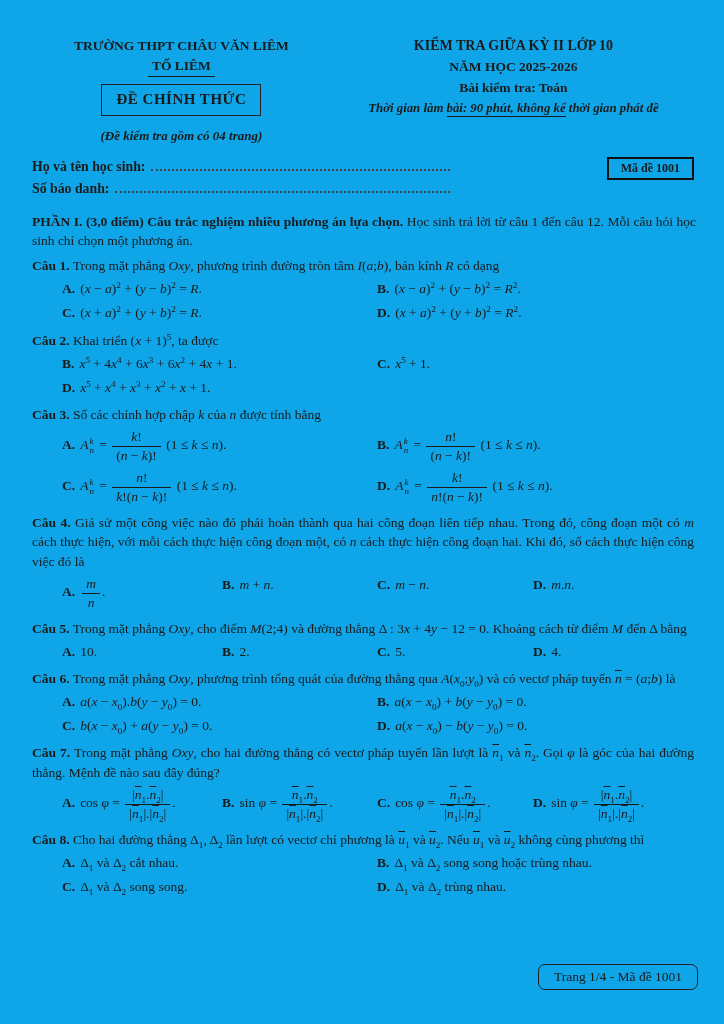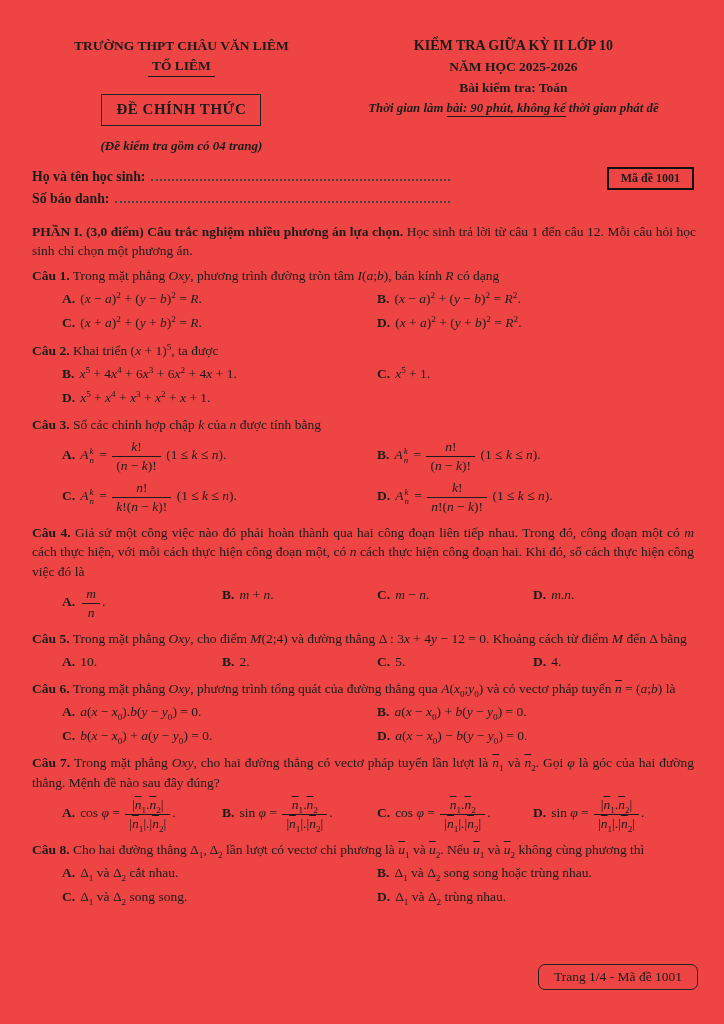--- a/index.html
+++ b/index.html
@@ -1,33 +1,33 @@
 <!DOCTYPE html>
 <html lang="vi"><head>
 <meta charset="utf-8">
 <style>
   html,body{margin:0;padding:0;background:#e8e8e6;}
   .page{
     position:relative;width:724px;height:1024px;margin:0 auto;
-    background:#ef4444;color:#1b1b1b;box-sizing:border-box;
+    background:#0ea5e9;color:#1b1b1b;box-sizing:border-box;
     padding:36px 28px 0 32px;overflow:hidden;
     font-family:"Liberation Serif","DejaVu Serif",serif;
     font-size:13.5px;line-height:1.45;
   }
   b,.b{font-weight:bold;}
   i{font-style:italic;}
   sup{font-size:0.68em;line-height:0;}
   sub{font-size:0.68em;line-height:0;}
   
   .hdr{display:flex;width:100%;}
   .hdr-left{width:45%;text-align:center;}
   .hdr-right{width:55%;text-align:center;}
   .school{font-weight:bold;font-size:13.5px;}
   .dept{display:inline-block;font-weight:bold;font-size:13.5px;border-bottom:1.6px solid #1b1b1b;padding:0 4px 1px;}
-  .official-box{display:inline-block;border:1.6px solid #222;padding:4px 14px;font-weight:bold;font-size:15px;margin-top:17px;letter-spacing:0.5px;}
+  .official-box{display:inline-block;border:1.6px solid #222;padding:4px 14px;font-weight:bold;font-size:15px;margin-top:7px;letter-spacing:0.5px;}
   .pages-note{margin-top:11px;font-weight:bold;font-style:italic;font-size:13px;}
   .t1{font-weight:bold;font-size:14px;}
   .t2{font-weight:bold;font-size:13.5px;margin-top:1px;}
   .t3{font-weight:bold;font-size:13.5px;margin-top:1px;}
   .time{font-weight:bold;font-style:italic;font-size:12.8px;margin-top:2px;}
   .time .u{border-bottom:1.4px solid #1b1b1b;padding-bottom:1px;}
   
   .student{display:flex;align-items:flex-start;margin-top:10px;}
   .student-lines{width:63%;}
   .student-line{display:flex;align-items:baseline;font-weight:bold;font-size:13.8px;padding:1px 0;text-align:center;}

